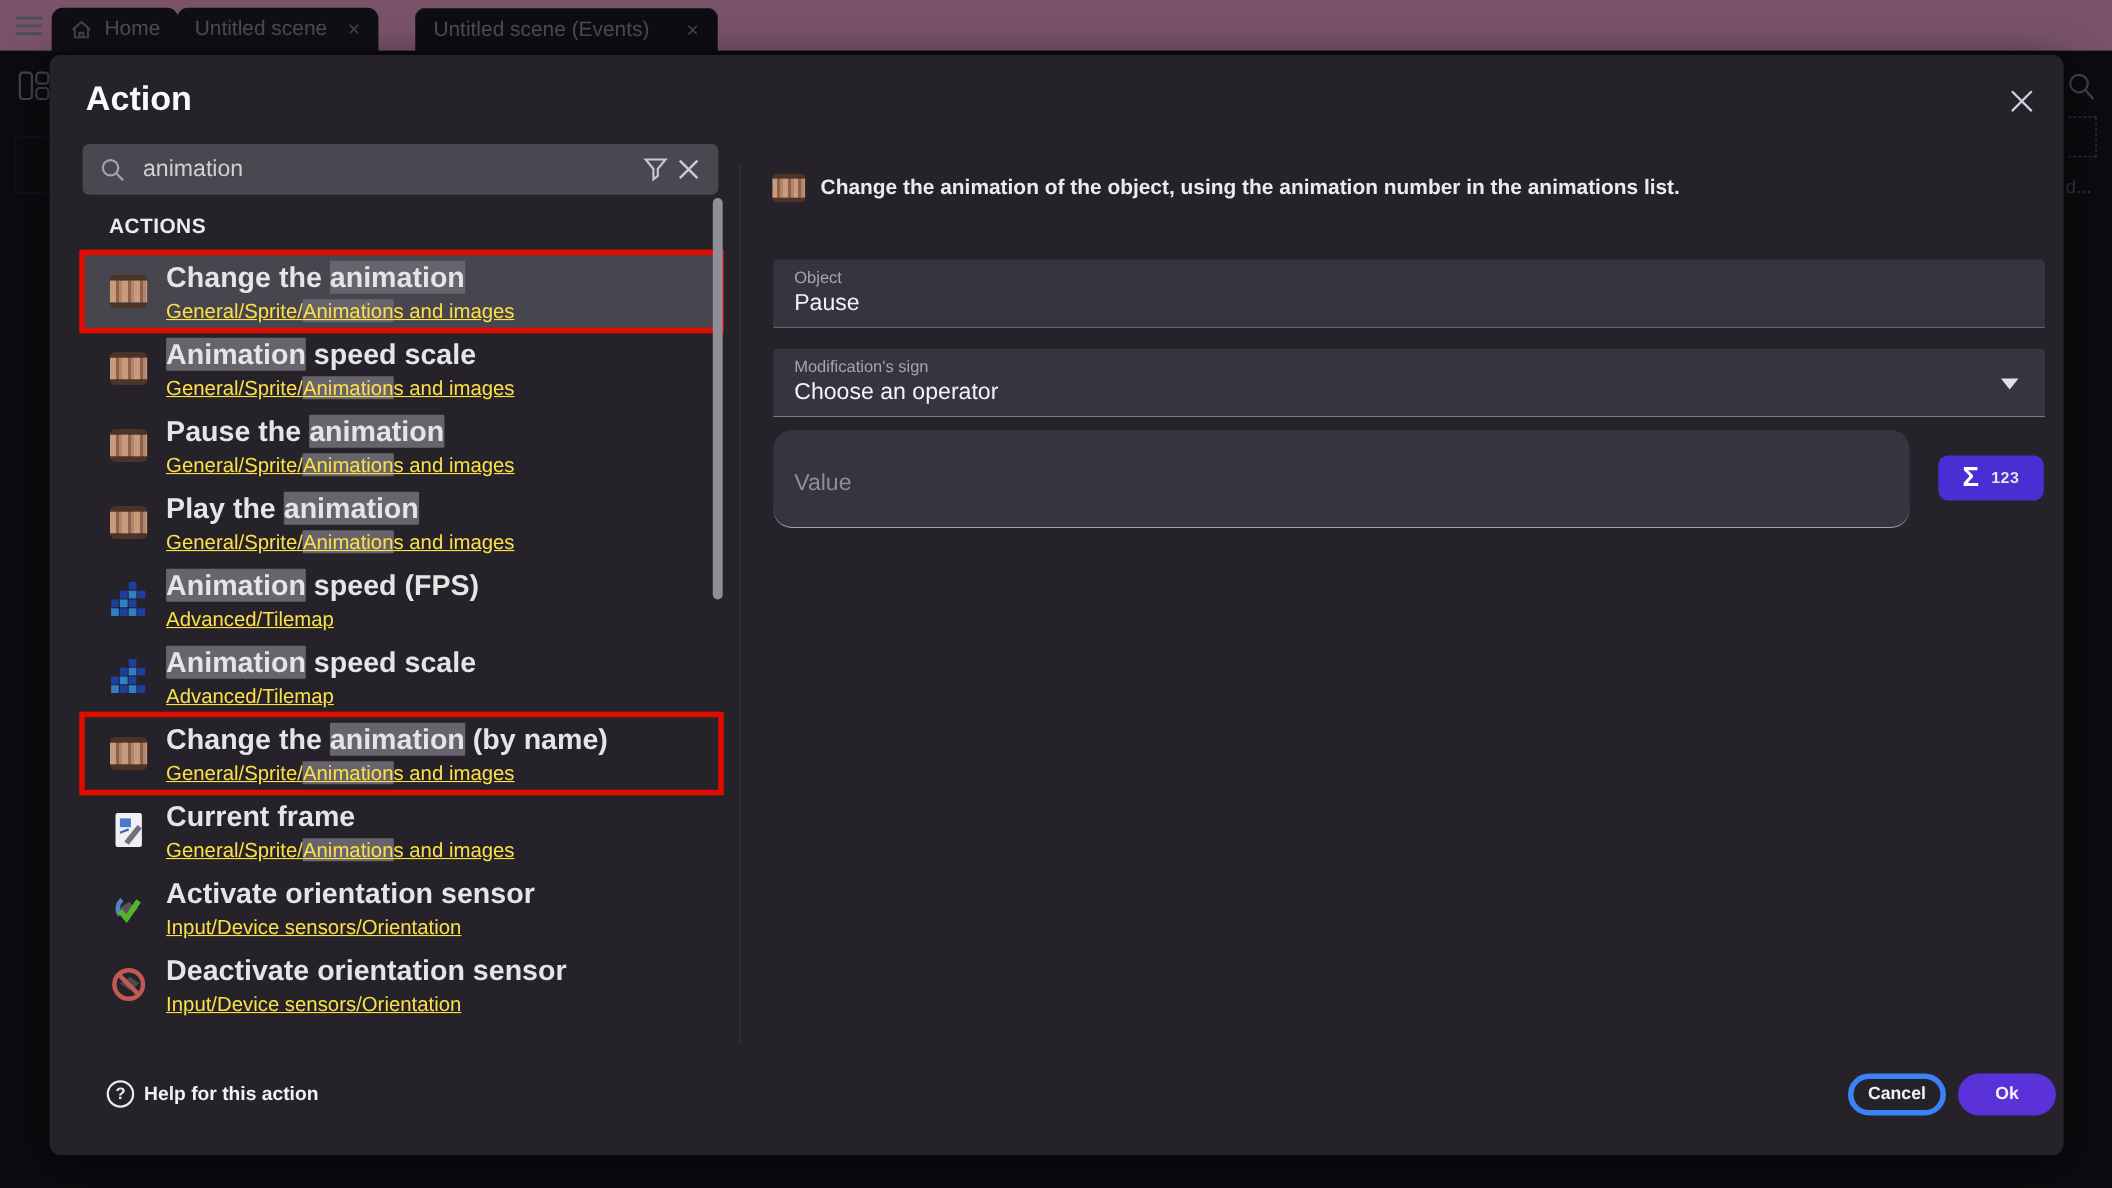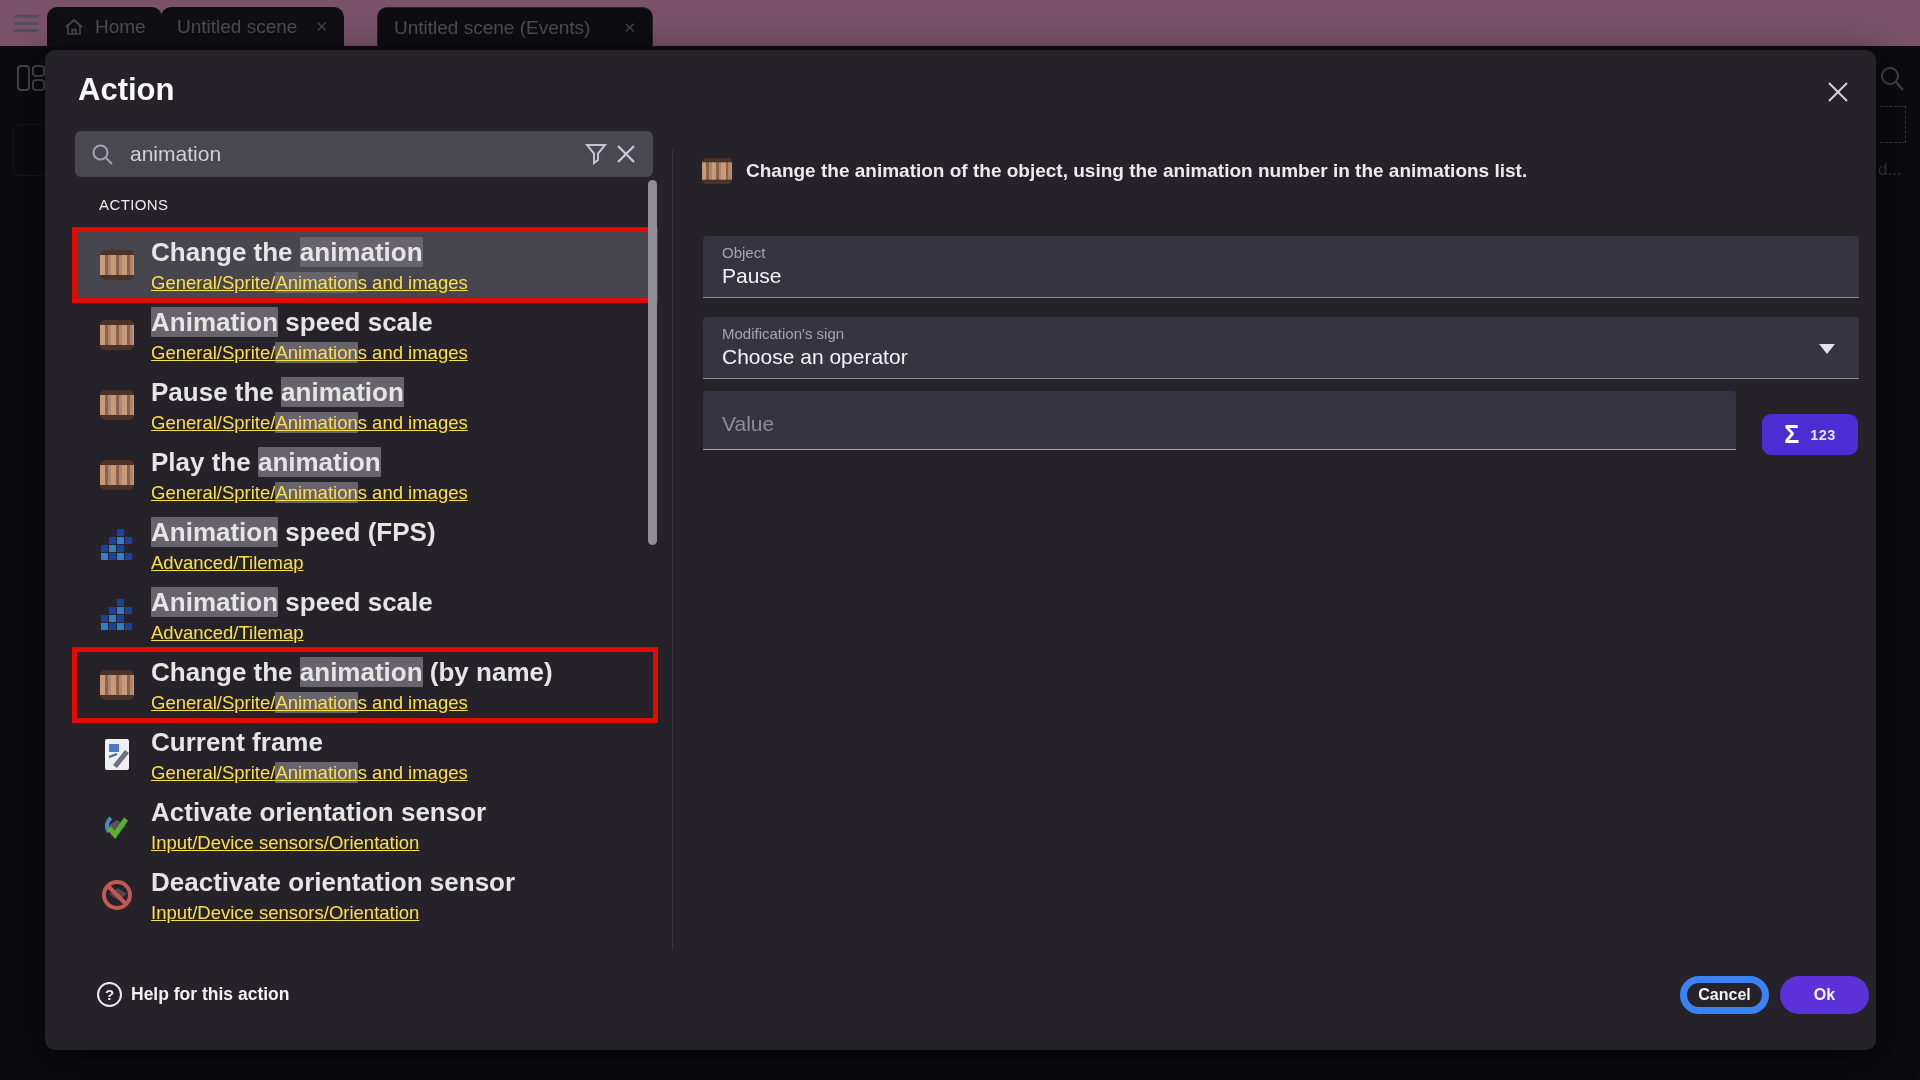--- a/index.html
+++ b/index.html
@@ -29,21 +29,21 @@
             background:#252329; border-radius:10px; box-shadow:0 8px 40px rgba(0,0,0,.6); }
   .dlg-title { position:absolute; left:33px; top:22px; font-size:31px; font-weight:bold; color:#fafafb; }
   .dlg-close { position:absolute; right:22px; top:26px; width:32px; height:32px; display:flex; align-items:center; justify-content:center; cursor:pointer; }
 
   .search-bar { position:absolute; left:30px; top:81px; width:578px; height:46px; background:#49474f;
                 border-radius:6px; display:flex; align-items:center; padding:0 12px; }
   .search-bar .sicon { margin:0 16px 0 4px; display:flex; }
   .search-value { flex:1; font-size:21px; color:#d2cfd7; }
   .sb-btn { display:flex; align-items:center; justify-content:center; width:30px; height:30px; cursor:pointer; }
 
-  .section-label { position:absolute; left:54px; top:146px; font-size:15px; font-weight:normal; color:#eceaee; letter-spacing:.4px; }
+  .section-label { position:absolute; left:54px; top:146px; font-size:19px; font-weight:bold; color:#eceaee; letter-spacing:.4px; }
 
   .list { position:absolute; left:30px; top:180px; width:580px; }
   .row { display:flex; align-items:center; height:70px; padding-left:24px; gap:16px; cursor:pointer; }
   .row.selected { background:#47454e; }
   .row.redbox { outline:5px solid #e20b00; outline-offset:-2px; }
   .row-title { font-size:26px; font-weight:600; color:#e5e5e5; line-height:1.25; }
   .row-sub { font-size:18.5px; color:#fde047; line-height:1.25; margin-top:2px;text-decoration:underline; }
   .hl { background:#67646e; border-radius:1px; }
   .row-icon { width:36px; height:36px; flex:none; display:flex; align-items:center; justify-content:center; }
 
@@ -56,34 +56,34 @@
   .desc { position:absolute; left:655px; top:106px; display:flex; align-items:center; gap:12px; }
   .desc-text { font-size:19px; font-weight:600; color:#eceaef; }
   .desc .icon-sprite-shape { transform:scale(.88); }
 
   .field { position:absolute; left:658px; width:1156px; height:62px; background:#363440;
            border-radius:4px 4px 0 0; border-bottom:1px solid #8a8791; padding:8px 0 0 19px; cursor:text; }
   .f-label { font-size:15px; color:#a7a4ae; }
   .f-value { font-size:21px; color:#f3f2f5; margin-top:3px; }
   .caret { position:absolute; right:24px; top:27px; width:0; height:0;
            border-left:8px solid transparent; border-right:8px solid transparent; border-top:10px solid #e2dfe8; }
-  .field.value-field { top:341px; width:1033px; height:59px; display:flex; align-items:center; border-bottom:1px solid #a5a2ac; }
+  .field.value-field { top:341px; width:1033px; height:89px; display:flex; align-items:center; border-bottom:1px solid #a5a2ac;border-radius:17px; }
   .placeholder { font-size:21px; color:#8f8c97; }
   .sigma-btn { position:absolute; left:1717px; top:364px; width:96px; height:41px; background:#4a2ed4;
                border-radius:9px; display:flex; align-items:center; justify-content:center; gap:11px; cursor:pointer; }
   .sigma-btn .sg { color:#fff; font-size:25px; font-weight:bold; }
   .sigma-btn .nm { color:#e5e5e5; font-size:14.5px; font-weight:bold; letter-spacing:.5px; }
 
   .help-link { position:absolute; left:52px; top:932px; display:flex; align-items:center; gap:9px; cursor:pointer; }
   .q-circle { width:25px; height:25px; border:2px solid #eceaf0; border-radius:50%; color:#eceaf0;
               font-size:15px; font-weight:bold; display:flex; align-items:center; justify-content:center; }
   .help-text { font-size:17.5px; font-weight:bold; color:#f2f1f4; }
   .btn { position:absolute; top:926px; height:38px; border-radius:19px; display:flex; align-items:center; justify-content:center;
          font-size:16px; font-weight:bold; color:#f4f3f6; cursor:pointer; }
-  .btn-cancel { left:1635px; width:89px; border:7px solid #3b82f6; background:transparent; }
+  .btn-cancel { left:1635px; width:89px; border:5px solid #3b82f6; background:transparent; }
   .btn-ok { left:1735px; width:89px; background:#5b32d9; }
 
   svg { display:block; }
 </style>
 </head>
 <body>
 
 <div id="app">
 
   <div class="topbar">

